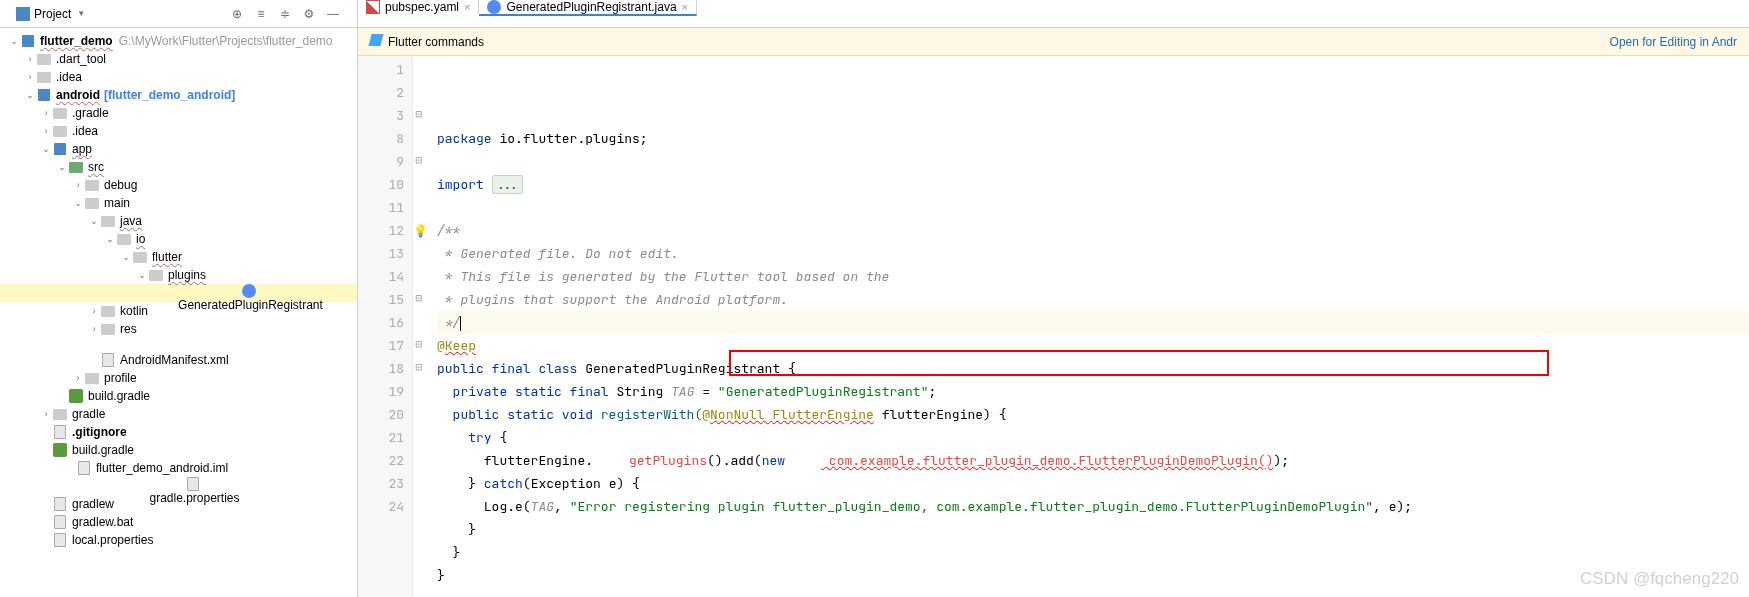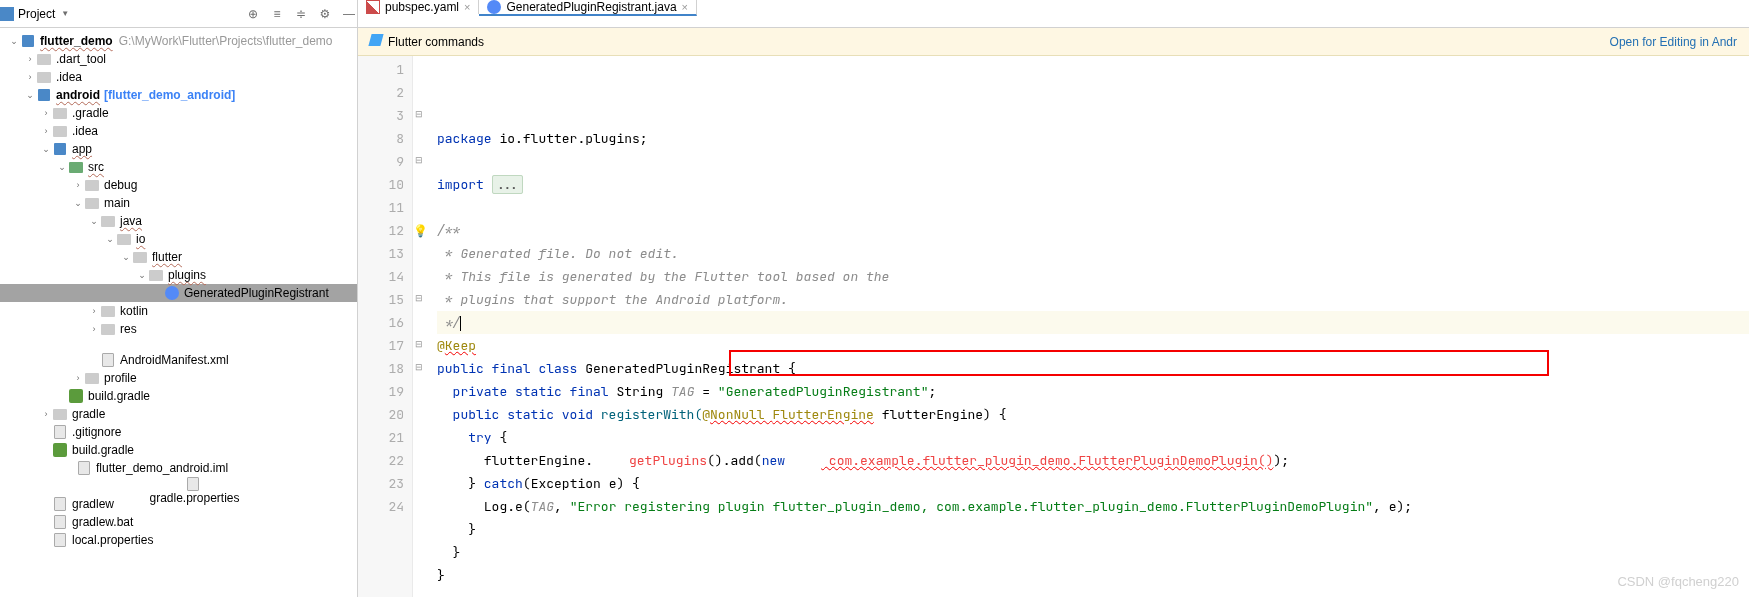--- a/index.html
+++ b/index.html
@@ -1,30 +1,30 @@
 <!DOCTYPE html>
 <html><head>
   <meta charset="utf-8">
   <style>
     * { margin: 0; padding: 0; box-sizing: border-box; }
     body { font-family: -apple-system, 'Segoe UI', Arial, sans-serif; font-size: 12px; background: #fff; color: #000; overflow: hidden; height: 597px; }
     .root { display: flex; height: 100%; }
     
     
     .sidebar { width: 358px; border-right: 1px solid #d1d1d1; display: flex; flex-direction: column; }
-    .sidebar-header { height: 28px; border-bottom: 1px solid #d1d1d1; display: flex; align-items: center; padding: 0 0; gap: 4px; }
+    .sidebar-header { height: 28px; border-bottom: 1px solid #d1d1d1; display: flex; align-items: center; padding: 0 16px; gap: 4px; }
     .proj-icon { width: 14px; height: 14px; background: #4a88c7; display: inline-block; }
     .proj-label { font-weight: 400; }
     .dropdown-arrow { font-size: 8px; color: #6e6e6e; margin-left: 2px; }
     .sidebar-tools { margin-left: auto; display: flex; gap: 8px; color: #6e6e6e; }
     .tool-ic { width: 16px; height: 16px; display: flex; align-items: center; justify-content: center; cursor: pointer; }
     
     .tree { flex: 1; overflow-y: auto; padding: 4px 0; }
     .tree-row { display: flex; align-items: center; height: 18px; padding-right: 8px; cursor: pointer; white-space: nowrap; }
-    .tree-row.selected { background: #a3a3a3; }
+    .tree-row.selected { background: #fef9c3; flex-direction: column; }
     .arrow { width: 12px; display: inline-flex; justify-content: center; font-size: 9px; color: #6e6e6e; }
     .tree-ic { width: 16px; height: 16px; display: inline-flex; align-items: center; justify-content: center; margin-right: 4px; }
     .folder-ic { background: #ccc; width: 14px; height: 11px; border-radius: 1px; }
     .folder-ic.src { background: #6aab73; }
     .folder-ic.pkg { background: #ccc; }
     .module-ic { width: 12px; height: 12px; background: #4a88c7; border-radius: 1px; }
     .file-ic { width: 12px; height: 14px; background: #e8e8e8; border: 1px solid #aaa; border-radius: 1px; }
     .class-ic { width: 14px; height: 14px; background: #548af7; border-radius: 50%; }
     .gradle-ic { width: 14px; height: 14px; background: #5b9b3c; border-radius: 2px; }
     .flutter-ic { display: inline-block; width: 12px; height: 12px; background: #42a5f5; transform: skewX(-15deg); }
@@ -56,21 +56,21 @@
     .code-line { height: 23px; }
     .code-line.caret { background: #fcfaed; }
     .kw { color: #0033b3; }
     .str { color: #067d17; }
     .ann { color: #9e880d; }
     .cmt { color: #8c8c8c; font-style: italic; }
     .err { color: #ef4444; margin-left: 36px; }
     .fold-box { background: #e8f2e8; border: 1px solid #c0d8c0; border-radius: 2px; padding: 0 3px; color: #555; font-style: normal; }
     .errline { text-decoration: underline wavy #f50000 1px; }
     .red-box { position: absolute; border: 2px solid #f50000; pointer-events: none; }
-    .watermark { position: fixed; right: 10px; bottom: 8px; color: #d0d0d0; font-family: Arial; font-size: 13px; }
+    .watermark { position: fixed; right: 10px; bottom: 8px; color: #d0d0d0; font-family: Arial; font-size: 17px; }
     .caret-bar { display: inline-block; width: 1px; height: 15px; background: #000; vertical-align: middle; }
   </style>
 </head>
 <body>
 
 <div class="root">
   <div class="sidebar">
     <div class="sidebar-header">
       <span class="proj-icon"></span>
       <span class="proj-label">Project</span>
@@ -226,21 +226,21 @@
           </span>
           <span class="tree-label">build.gradle</span>
         </div>
         <div class="tree-row" style="padding-left: 40px;">
           <span class="arrow">›</span>
           <span class="tree-ic">
             <span class="folder-ic"></span>
           </span>
           <span class="tree-label">gradle</span>
         </div>
-        <div class="tree-row" style="padding-left: 40px;">
+        <div class="tree-row" style="padding-left: 40px; font-weight: bold;">
           <span class="arrow"></span>
           <span class="tree-ic">
             <span class="file-ic"></span>
           </span>
           <span class="tree-label">.gitignore</span>
         </div>
         <div class="tree-row" style="padding-left: 40px;">
           <span class="arrow"></span>
           <span class="tree-ic">
             <span class="gradle-ic"></span>

